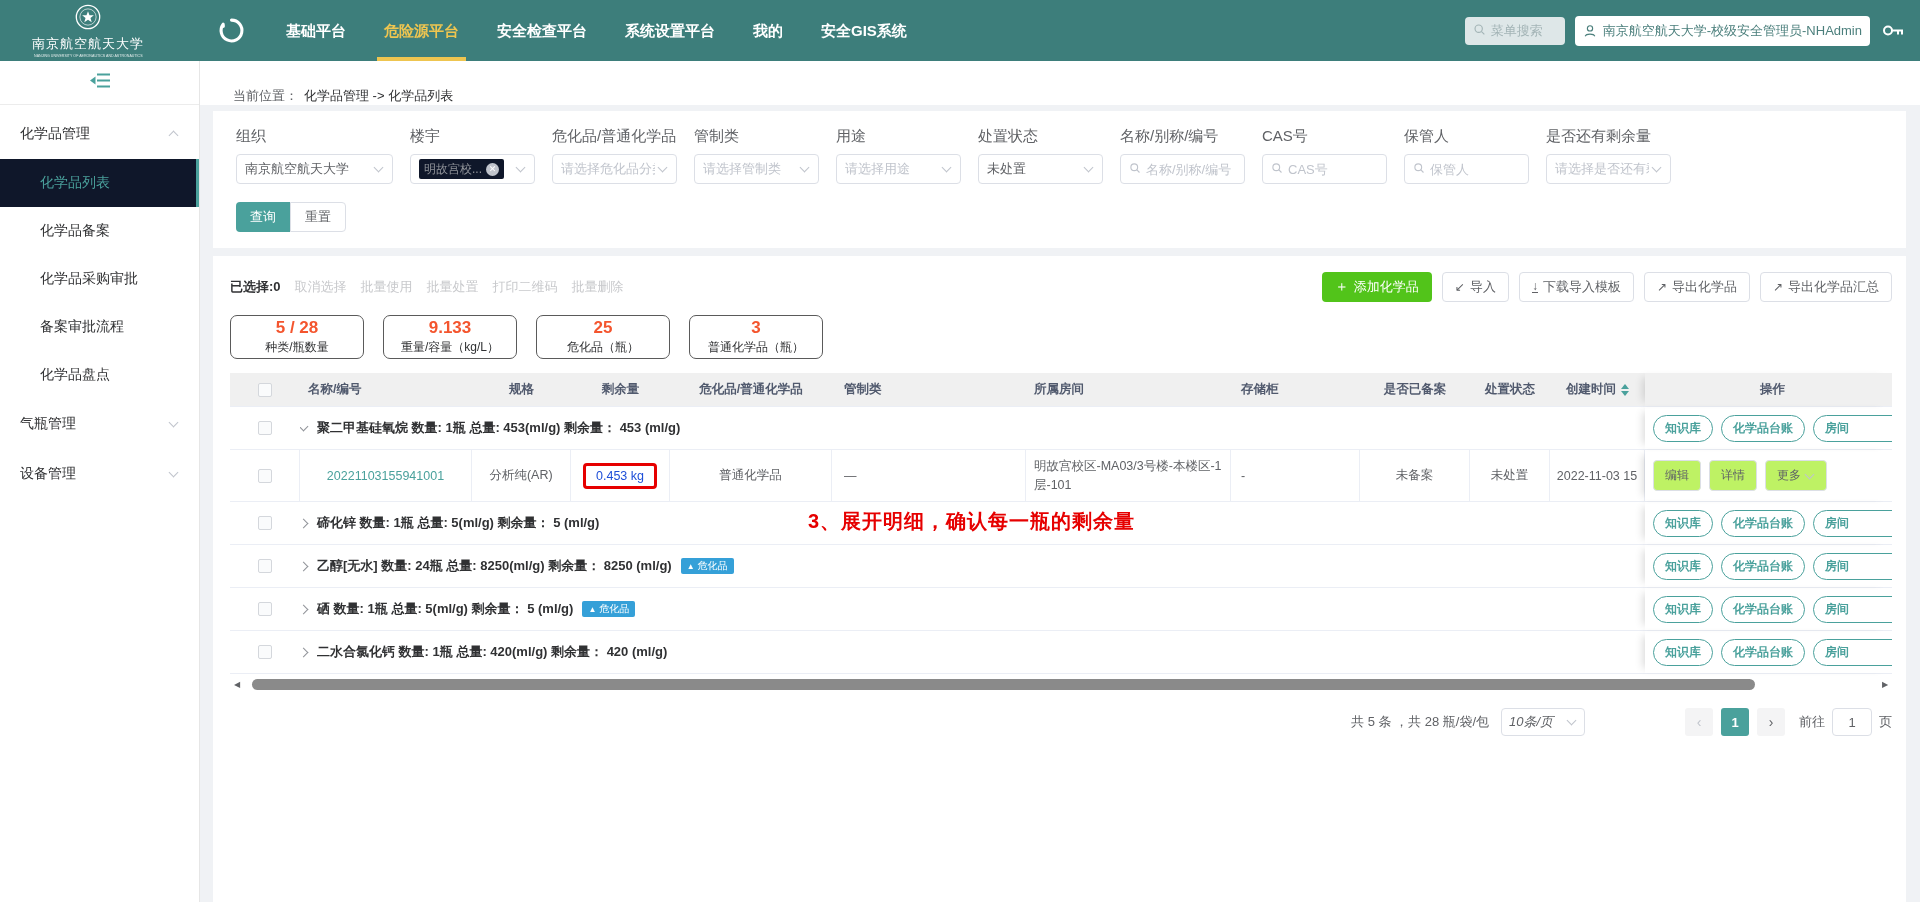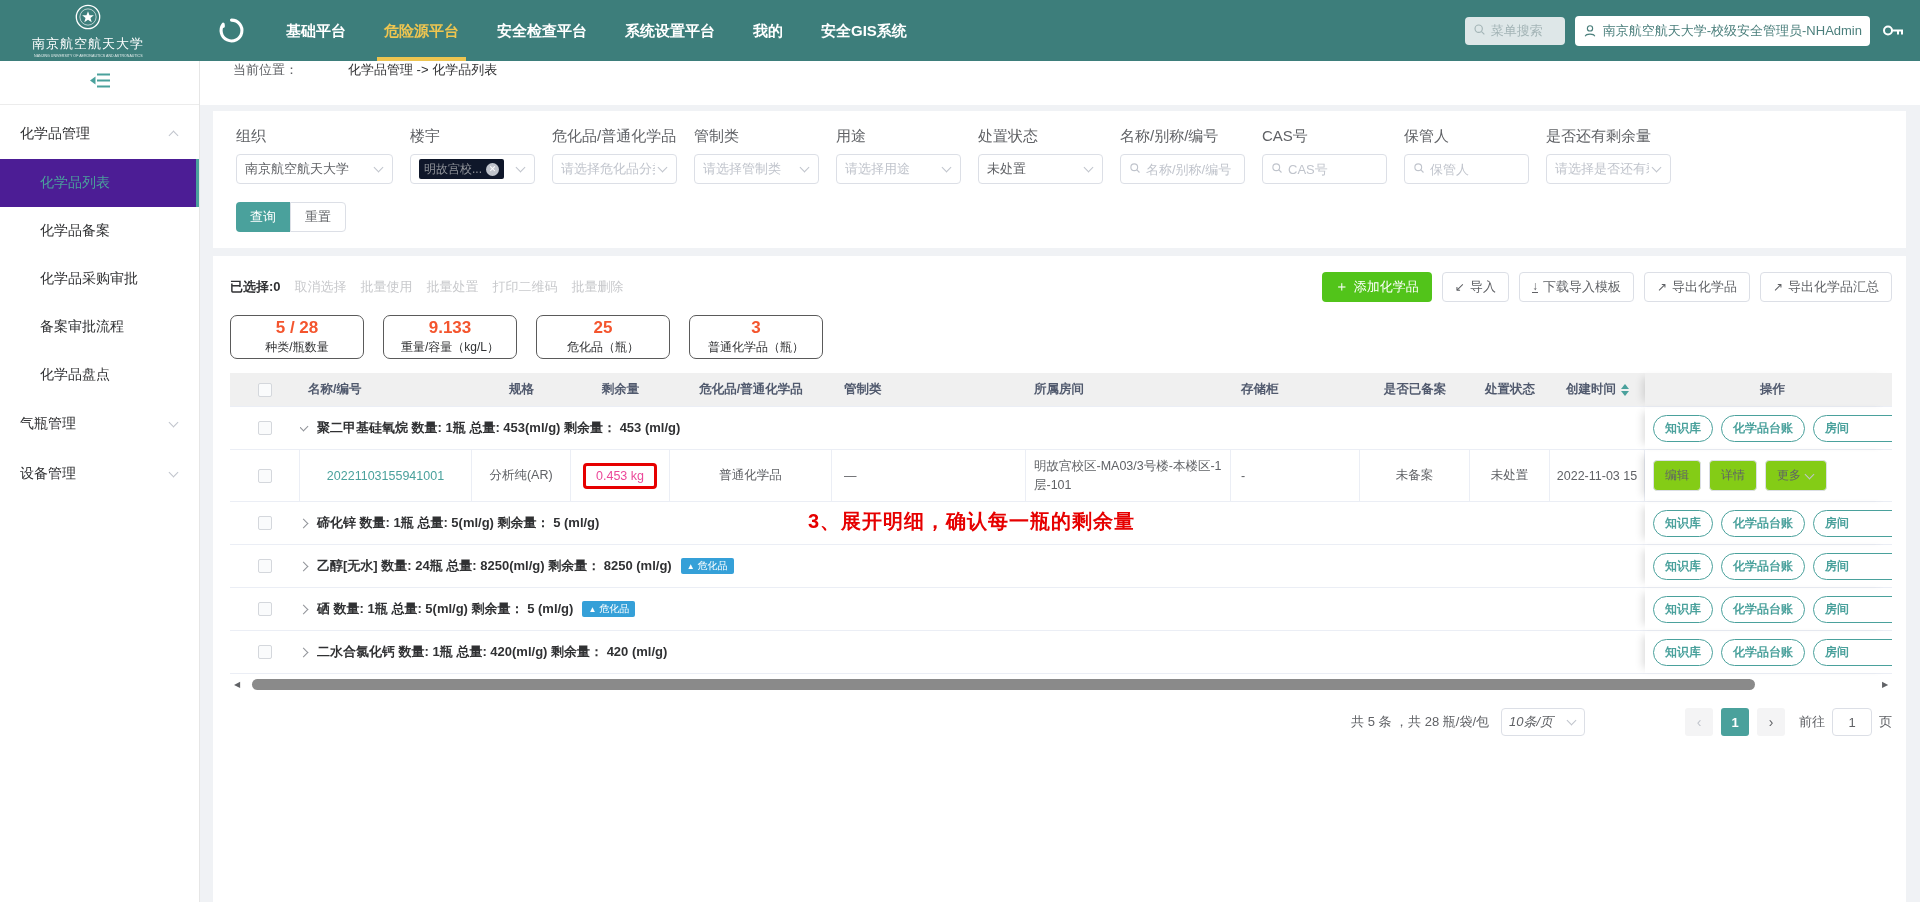--- a/index.html
+++ b/index.html
@@ -24,24 +24,24 @@
   .userbox svg { margin-right:6px; }
   .keyicon { margin-left:12px; display:flex; align-items:center; cursor:pointer; }
 
   
   .body-row { flex:1; display:flex; min-height:0; }
   .sidebar { width:200px; background:#fff; border-right:1px solid #e6e6e6; display:flex; flex-direction:column; flex-shrink:0; }
   .sidebar-head { height:44px; border-bottom:1px solid #ececec; display:flex; align-items:center; justify-content:center; }
   .menu { padding-top:4px; font-size:14px; color:#303133; }
   .menu-root, .menu-group { height:50px; display:flex; align-items:center; padding:0 20px; cursor:pointer; justify-content:space-between; }
   .menu-sub { height:48px; display:flex; align-items:center; padding-left:40px; cursor:pointer; color:#303133; }
-  .menu-sub.active { background:#4c1d95; color:#4aa19c; border-right:3px solid #4aa19c; }
+  .menu-sub.active { background:#0f172a; color:#4aa19c; border-right:3px solid #4aa19c; }
 
   .main { flex:1; display:flex; flex-direction:column; min-width:0; }
-  .breadcrumb-bar { height:44px; background:#fff; display:flex; align-items:flex-start; padding-left:33px; font-size:13px; color:#606266; flex-shrink:0;gap:44px; }
+  .breadcrumb-bar { height:44px; background:#fff; display:flex; align-items:flex-end; padding-left:33px; font-size:13px; color:#606266; flex-shrink:0; }
   .breadcrumb-bar b { font-weight:normal; color:#303133; margin-left:6px; }
   .content { flex:1; padding:6px 14px 0 13px; display:flex; flex-direction:column; min-height:0; }
 
   
   .filter-panel { background:#fff; padding:16px 20px 16px 23px; }
   .filter-row { display:flex; }
   .f-field { margin-right:17px; width:125px; }
   .f-field.wide { width:157px; }
   .f-label { font-size:15px; color:#606266; margin-bottom:8px; white-space:nowrap; }
   .sel, .sinput { height:30px; border:1px solid #dcdfe6; border-radius:4px; background:#fff; display:flex; align-items:center; padding:0 8px; font-size:13px; }
@@ -93,29 +93,29 @@
   .tr-detail { height:52px; }
   .tr-detail .cell { border-right:1px solid #ebeef5; }
   .tr-detail .cact { border-right:none; }
   .checkbox { width:14px; height:14px; border:1px solid #d4d7dc; border-radius:2px; background:#fafbfc; cursor:pointer; }
   .x-chev { width:7px; height:7px; border-right:1.5px solid #909399; border-bottom:1.5px solid #909399; display:inline-block; margin-right:10px; flex-shrink:0; cursor:pointer; }
   .x-down { transform:rotate(45deg); margin-top:-4px; }
   .x-right { transform:rotate(-45deg); }
   .badge { display:inline-flex; align-items:center; background:#35a0d8; color:#fff; font-size:10px; font-weight:normal; border-radius:2px; padding:1px 6px; margin-left:9px; }
   .badge .tri { font-size:8px; margin-right:3px; }
   .link { color:#4aa19c; cursor:pointer; }
-  .red-box { border:3px solid #e60000; border-radius:4px; padding:3px 10px; color:#ec4899; }
+  .red-box { border:3px solid #e60000; border-radius:4px; padding:3px 10px; color:#1d4ed8; }
   .room-txt { line-height:1.45; font-size:12.5px; text-align:left; }
   .sort-caret { display:inline-flex; flex-direction:column; margin-left:5px; }
   .sort-caret i { width:0; height:0; border-left:4px solid transparent; border-right:4px solid transparent; cursor:pointer; }
   .sort-up { border-bottom:5px solid #4aa19c; margin-bottom:2px; }
   .sort-down { border-top:5px solid #4aa19c; }
   .pill { border:1px solid #4aa19c; color:#4aa19c; background:#fff; border-radius:14px; font-size:12px; padding:4px 11px; margin-right:8px; cursor:pointer; display:inline-block; }
   .pill.clip { min-width:96px; }
-  .btn-mini { border:1px solid #dcdfe6; background:#84cc16; color:#606266; font-size:12px; border-radius:4px; padding:6px 11px; margin-right:8px; cursor:pointer; display:inline-flex; align-items:center; }
+  .btn-mini { border:1px solid #dcdfe6; background:#bef264; color:#606266; font-size:12px; border-radius:4px; padding:6px 11px; margin-right:8px; cursor:pointer; display:inline-flex; align-items:center; }
   .btn-mini .chev { margin-left:5px; }
 
   .hscroll { height:15px; display:flex; align-items:center; margin-top:3px; position:relative; }
   .hs-arrow { width:14px; font-size:8px; color:#606266; text-align:center; cursor:pointer; flex-shrink:0; }
   .hs-track { flex:1; height:11px; position:relative; }
   .hs-thumb { position:absolute; left:8px; top:0; height:11px; width:92%; background:#8a8a8a; border-radius:6px; cursor:pointer; }
 
   .pager { display:flex; align-items:center; justify-content:flex-end; margin-top:16px; font-size:13px; color:#606266; }
   .pg-total { margin-right:12px; }
   .pg-size { width:84px; height:28px; border:1px solid #dcdfe6; border-radius:4px; display:flex; align-items:center; justify-content:space-between; padding:0 7px; cursor:pointer;font-style:italic; }

